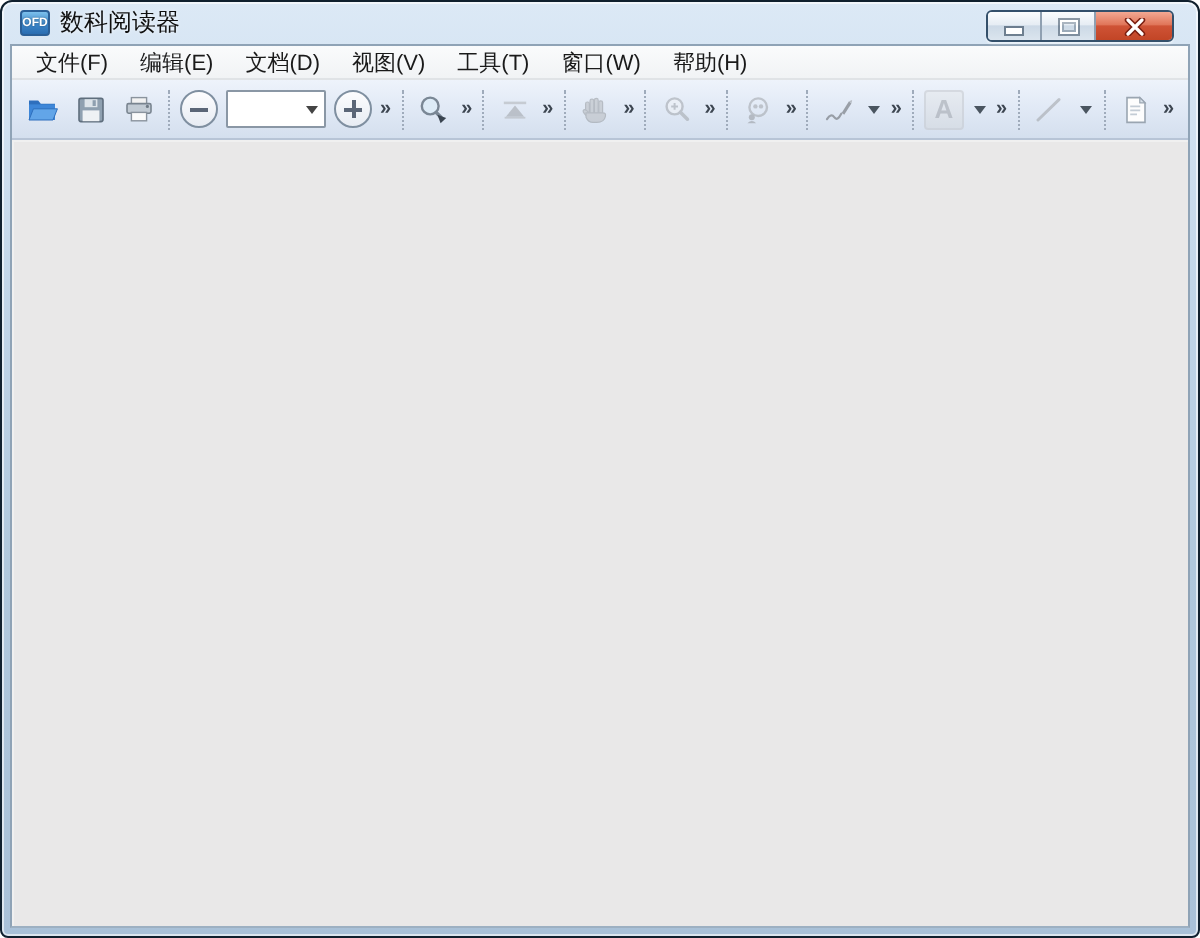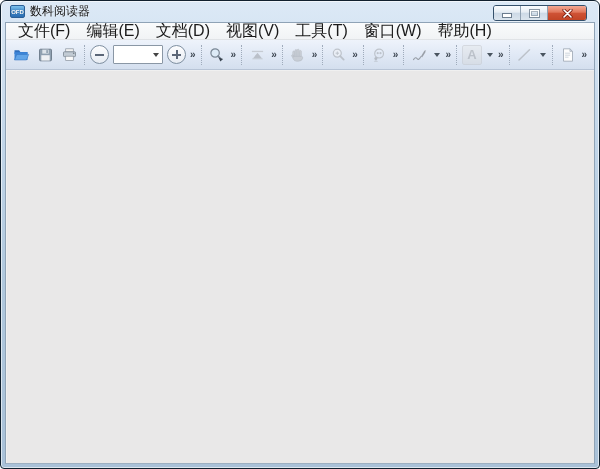--- a/index.html
+++ b/index.html
@@ -65,21 +65,21 @@
   }
 
   
   .menubar {
     height: 17px; flex: 0 0 auto;
     background: linear-gradient(180deg, #fafbfc, #f1f3f5);
     border-bottom: 1px solid #e0e3e6;
     display: flex; align-items: center; padding-left: 4px;
   }
   .menu-item {
-    font-size: 16px; color: #1a1a1a; padding: 0 8px;
+    font-size: 11px; color: #1a1a1a; padding: 0 8px;
     height: 100%; display: flex; align-items: center; cursor: default;
   }
 
   
   .toolbar {
     height: 30px; flex: 0 0 auto;
     background: linear-gradient(180deg, #eef3fb 0%, #e2eaf6 45%, #d4dfee 100%);
     border-bottom: 1px solid #b7c4d6;
     display: flex; align-items: center; padding: 0 3px;
     white-space: nowrap;

